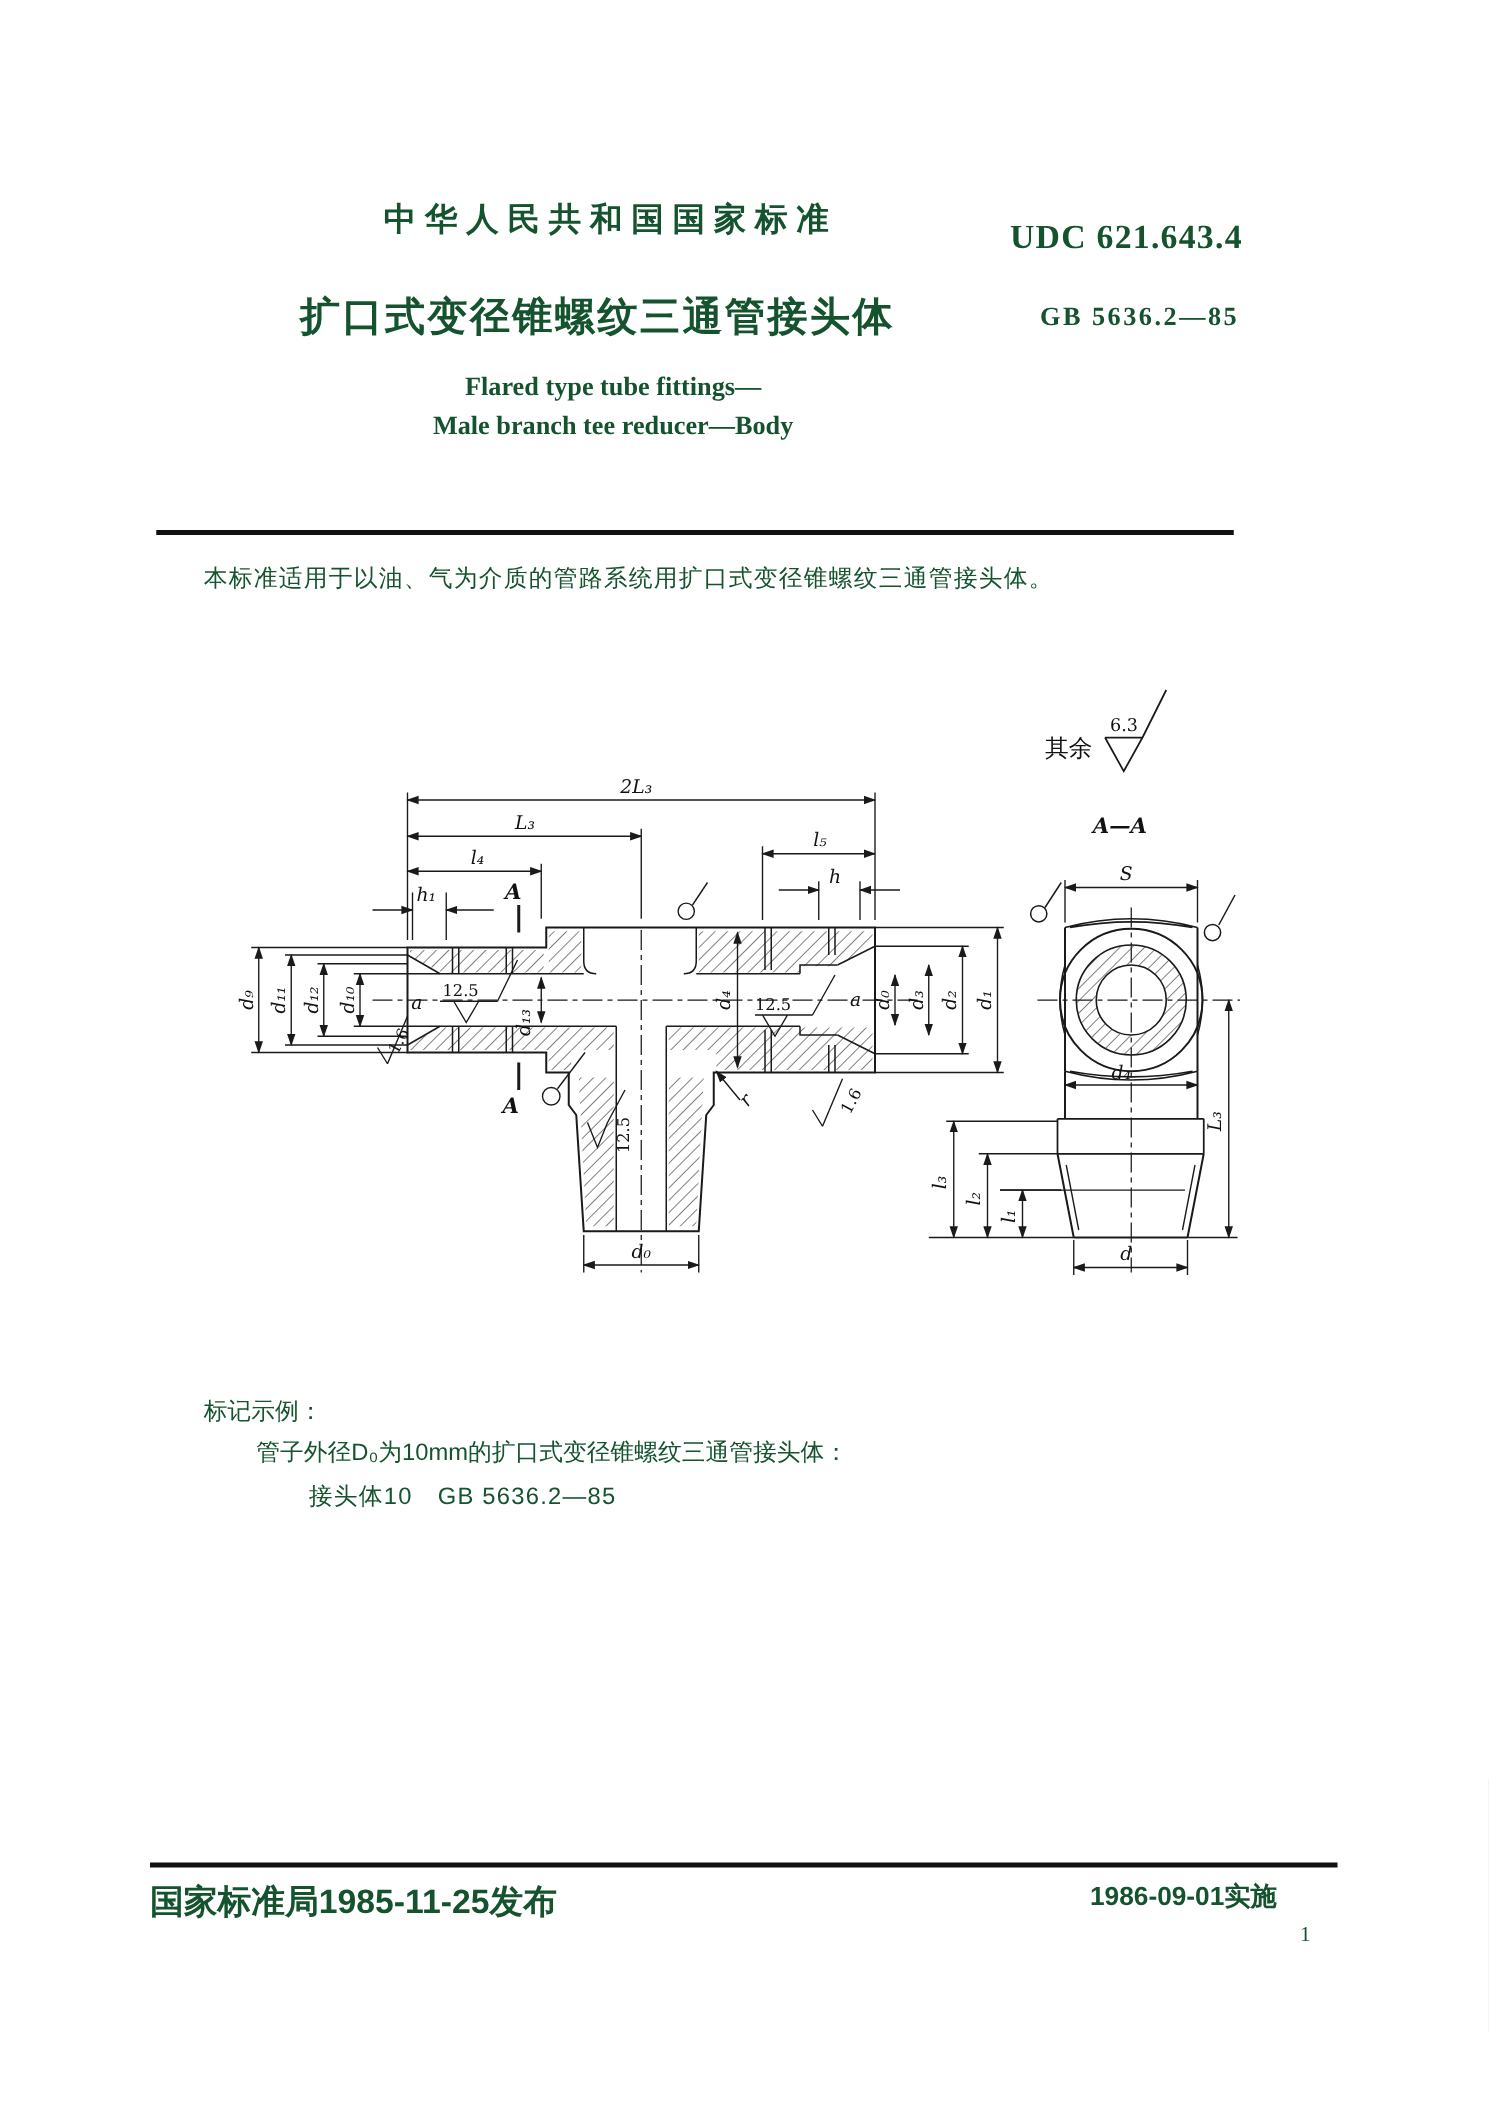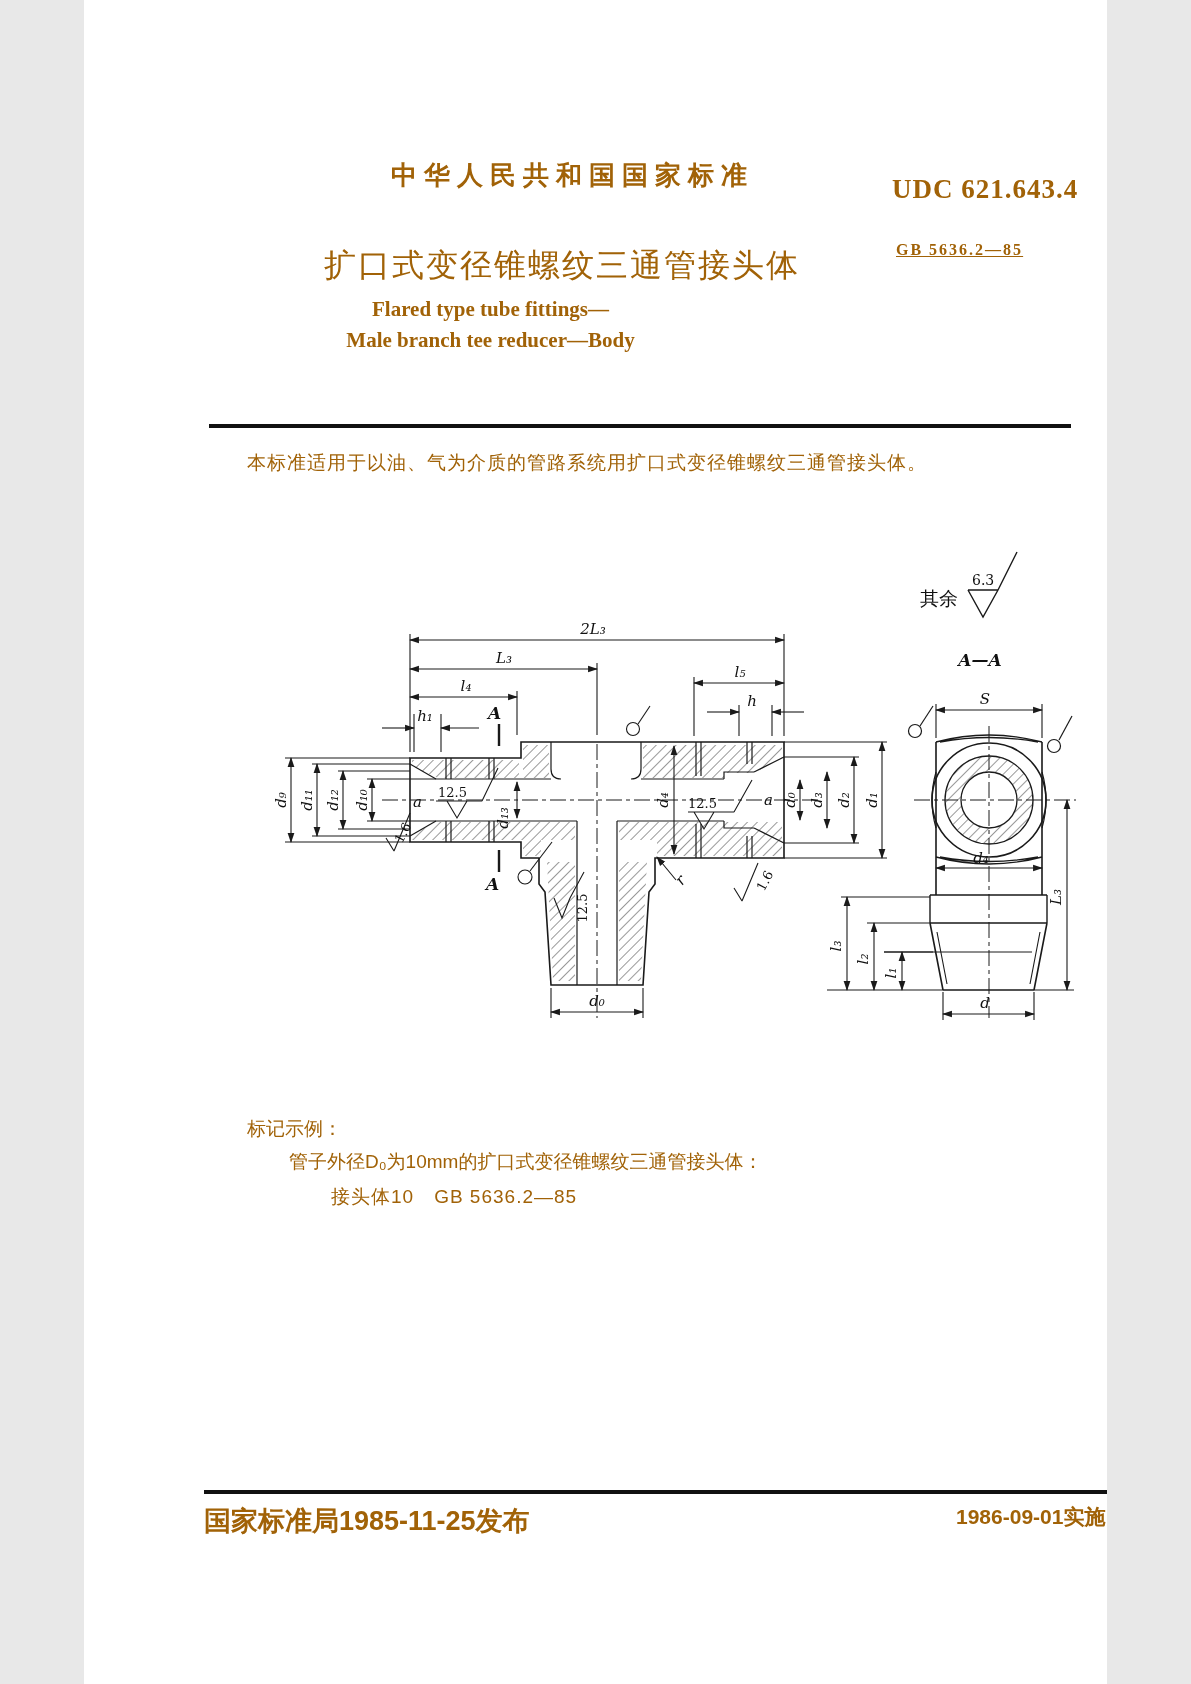--- a/index.html
+++ b/index.html
@@ -1,26 +1,26 @@
 <!DOCTYPE html>
 <html><head>
 <meta charset="utf-8">
 <style>
   html,body{margin:0;padding:0;background:#e8e8e8;}
   .page{
-    position:relative;width:1023px;height:1684px;margin:0 auto;
-    background:#ffffff;color:#a16207;
+    position:relative;width:1191px;height:1684px;margin:0 auto;
+    background:#ffffff;color:#14532d;
     font-family:"Liberation Sans",sans-serif;
     overflow:hidden;
   }
   .abs{position:absolute;white-space:nowrap;}
   .std-org{left:307px;top:158px;font-size:26px;font-weight:700;letter-spacing:7px;}
   .udc{left:808px;top:174px;font-size:27px;font-weight:700;font-family:"Liberation Serif",serif;letter-spacing:1px;}
-  .title-cn{left:240px;top:244px;font-size:32px;font-weight:400;letter-spacing:2px;}
-  .std-no{left:812px;top:241px;font-size:16px;font-weight:700;font-family:"Liberation Serif",serif;letter-spacing:2px;text-decoration:underline;}
+  .title-cn{left:240px;top:232px;font-size:32px;font-weight:700;letter-spacing:2px;}
+  .std-no{left:832px;top:241px;font-size:21px;font-weight:700;font-family:"Liberation Serif",serif;letter-spacing:2px;}
   .en{width:100%;text-align:center;font-family:"Liberation Serif",serif;font-weight:700;font-size:21px;}
   .en1{left:-105px;top:297px;}
   .en2{left:-105px;top:328px;}
   .rule{left:125px;top:424px;width:862px;height:4px;background:#111;}
   .scope{left:163px;top:450px;font-size:19px;letter-spacing:1px;}
   .mark-head{left:163px;top:1116px;font-size:19px;}
   .mark-l1{left:205px;top:1149px;font-size:19px;}
   .mark-l2{left:247px;top:1184px;font-size:19px;letter-spacing:1px;}
   .foot-rule{left:120px;top:1490px;width:950px;height:4px;background:#111;}
   .foot-left{left:120px;top:1503px;font-size:27px;font-weight:700;}

